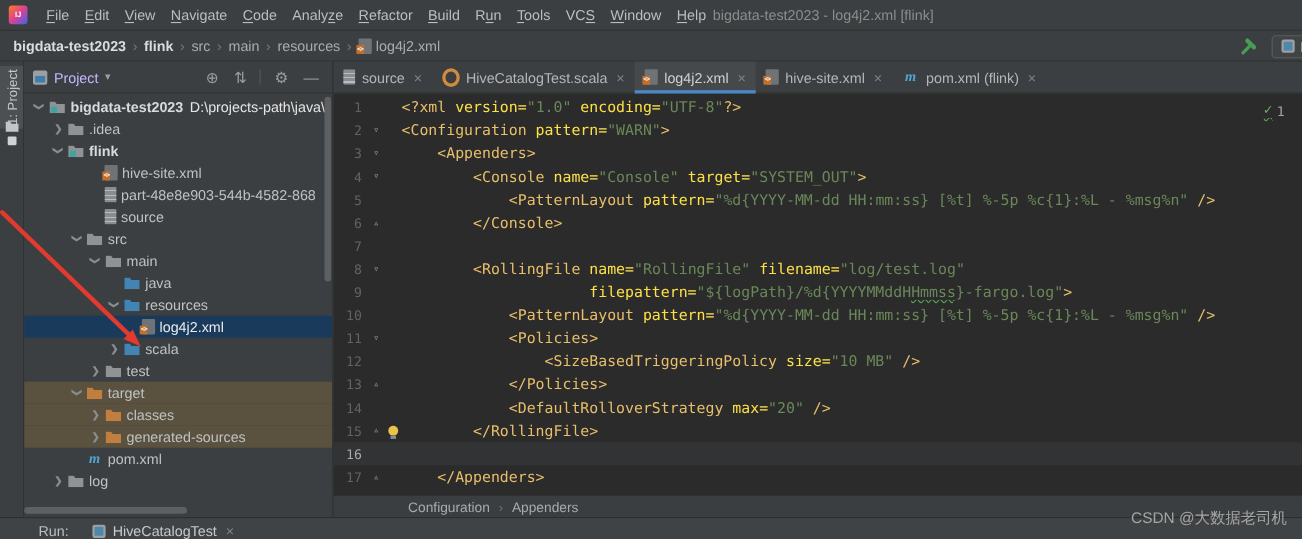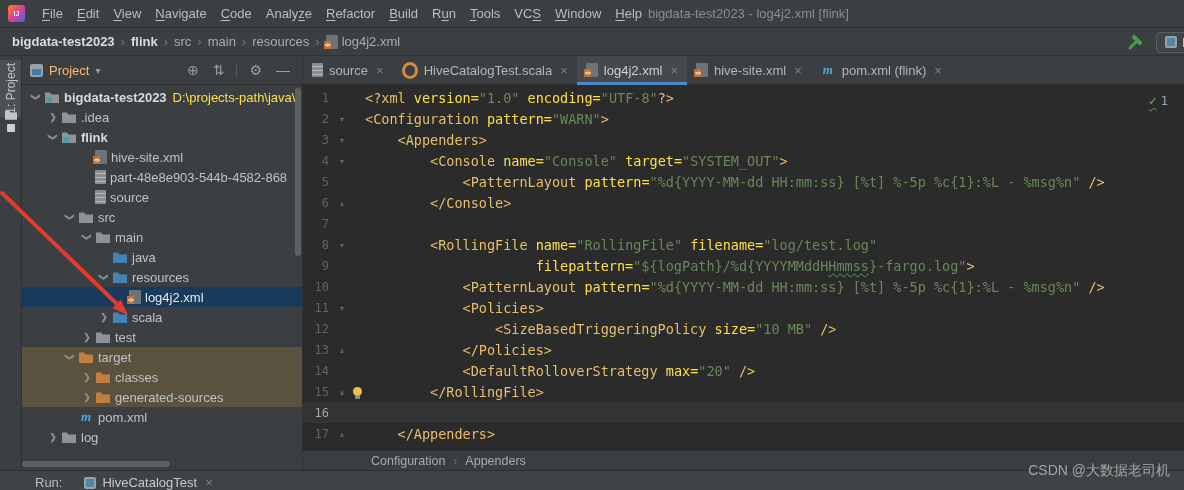--- a/index.html
+++ b/index.html
@@ -38,35 +38,35 @@
   .rot { writing-mode:vertical-rl; transform:rotate(180deg); font-size:12px; color:#c3c5c7; }
   .stripe-ic1 { position:absolute; top:52px; left:5px; }
   .stripe-ic2 { position:absolute; top:68px; left:7px; width:8px; height:8px; background:#cfd1d3; border-radius:1px; }
   
   .ppanel { width:281px; background:#3c3f41; border-right:1px solid #313131;
             display:flex; flex-direction:column; position:relative; }
   .phead { height:29px; flex:0 0 auto; display:flex; align-items:center; gap:6px;
            padding:0 8px; border-bottom:1px solid #313131; }
   .pw-ic { width:13px; height:13px; border-radius:2px; background:#9da0a3; position:relative; }
   .pw-ic::after { content:""; position:absolute; left:2px; top:5px; right:2px; bottom:2px; background:#3d7eae; }
-  .ptitle { color:#fdba74; }
+  .ptitle { color:#c4b5fd; }
   .dd { color:#9b9ea1; font-size:10px; }
   .phead .spacer { flex:1; }
   .hbtn { color:#9b9ea1; font-size:14px; padding:0 4px; cursor:default; }
   .hsep { width:1px; height:14px; background:#55585a; margin:0 2px; }
   .tree { flex:1; overflow:hidden; padding-top:2px; position:relative; white-space:nowrap; }
   .trow { height:20px; display:flex; align-items:center; color:#bfc1c3; }
   .trow.selected { background:#1a3a5c; color:#e8eaec; }
   .trow.hl { background:#5a523f; }
   .trow .chev { width:16px; flex:0 0 auto; text-align:center; color:#8a8d90;
                 font-size:10px; font-weight:bold; display:inline-block; }
   .trow .chev.open { transform:rotate(90deg); }
   .trow .lbl { margin-left:4px; }
   .trow .lbl.bold { font-weight:bold; color:#d8dadc; }
-  .trow .extra { margin-left:6px; color:#fde047; }
+  .trow .extra { margin-left:6px; color:#e5e5e5; }
   .vscroll { position:absolute; right:1px; top:32px; width:6px; height:168px; background:#5d6062; border-radius:3px; }
   .hscroll { position:absolute; left:0; bottom:3px; width:148px; height:6px; background:#5d6062; border-radius:3px; }
   
   .ic { display:inline-flex; align-items:center; justify-content:center; flex:0 0 auto;
         width:16px; height:16px; position:relative; }
   .ic svg { display:block; }
   .ic-file-xml { width:12px; height:14px; background:#707376; border-radius:1px; }
   .ic-file-xml i { position:absolute; left:-2px; bottom:0; background:#c4702d; color:#f2f2f2;
                    font:bold 6px/8px "DejaVu Sans Mono", monospace; font-style:normal; padding:0 1px; letter-spacing:-1px; }
   .ic-file-text { width:11px; height:14px; background:#8a8d8f; border-radius:1px;

